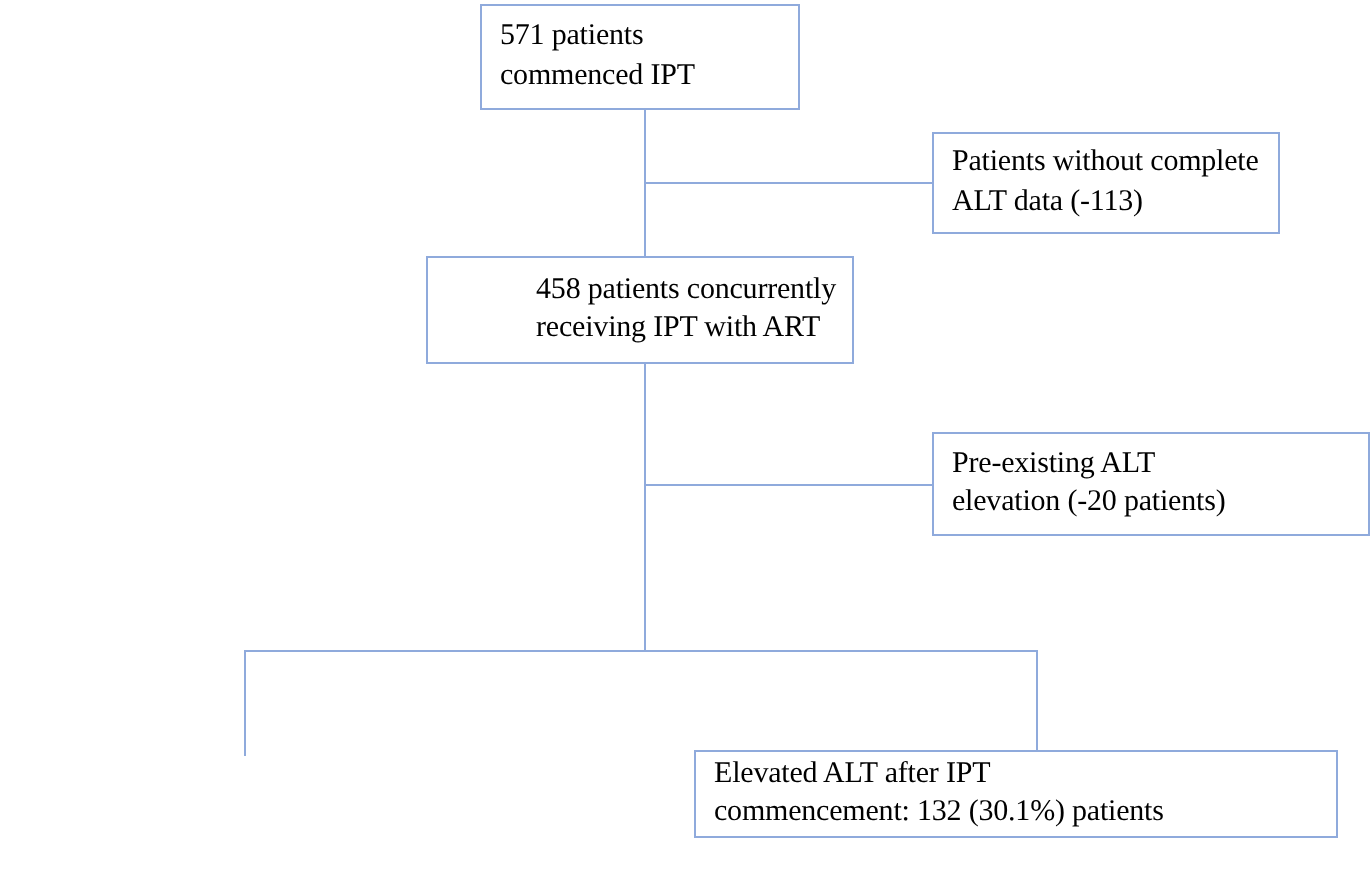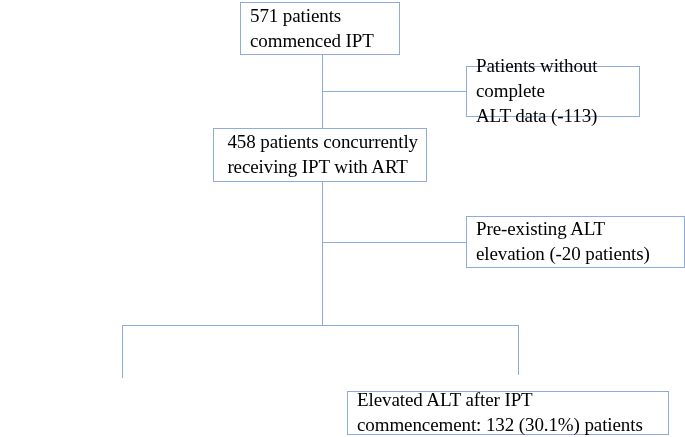--- a/index.html
+++ b/index.html
@@ -18,40 +18,40 @@
   .node {
     position: absolute;
     box-sizing: border-box;
     border: 1px solid #8faadc;
     background: #ffffff;
     display: flex;
     align-items: center;
     padding: 2px 8px 2px 9px;
   }
   .node-text {
-    font-size: 19px;
+    font-size: 15px;
     line-height: 1.30;
     color: #000000;
     white-space: pre-line;
     letter-spacing: -0.1px;
   }
   .edge {
     position: absolute;
     background: #8faadc;
   }
   .edge-v { width: 1px; }
   .edge-h { height: 1px; }
 
   
   #node-start        { left: 240px; top: 2px;   width: 160px; height: 53px; }
   #node-excl-alt     { left: 466px; top: 66px;  width: 174px; height: 51px; }
   #node-concurrent   { left: 213px; top: 128px; width: 214px; height: 54px; justify-content: flex-end; }
   #node-excl-preexist{ left: 466px; top: 216px; width: 219px; height: 52px; }
   #node-normal       { left: 5px;   top: 378px; width: 235px; height: 51px; }
-  #node-elevated     { left: 347px; top: 375px; width: 322px; height: 44px; margin-top: 16px; }
+  #node-elevated     { left: 347px; top: 375px; width: 322px; height: 44px; }
 
   
   #edge-start-down   { left: 322px; top: 55px;  height: 73px; }
   #edge-branch1-h    { left: 322px; top: 91px;  width: 144px; }
   #edge-concurrent-down { left: 322px; top: 182px; height: 144px; }
   #edge-branch2-h    { left: 322px; top: 242px; width: 144px; }
   #edge-split-h      { left: 122px; top: 325px; width: 397px; }
   #edge-split-left   { left: 122px; top: 325px; height: 53px; }
   #edge-split-right  { left: 518px; top: 325px; height: 50px; }
 </style>

